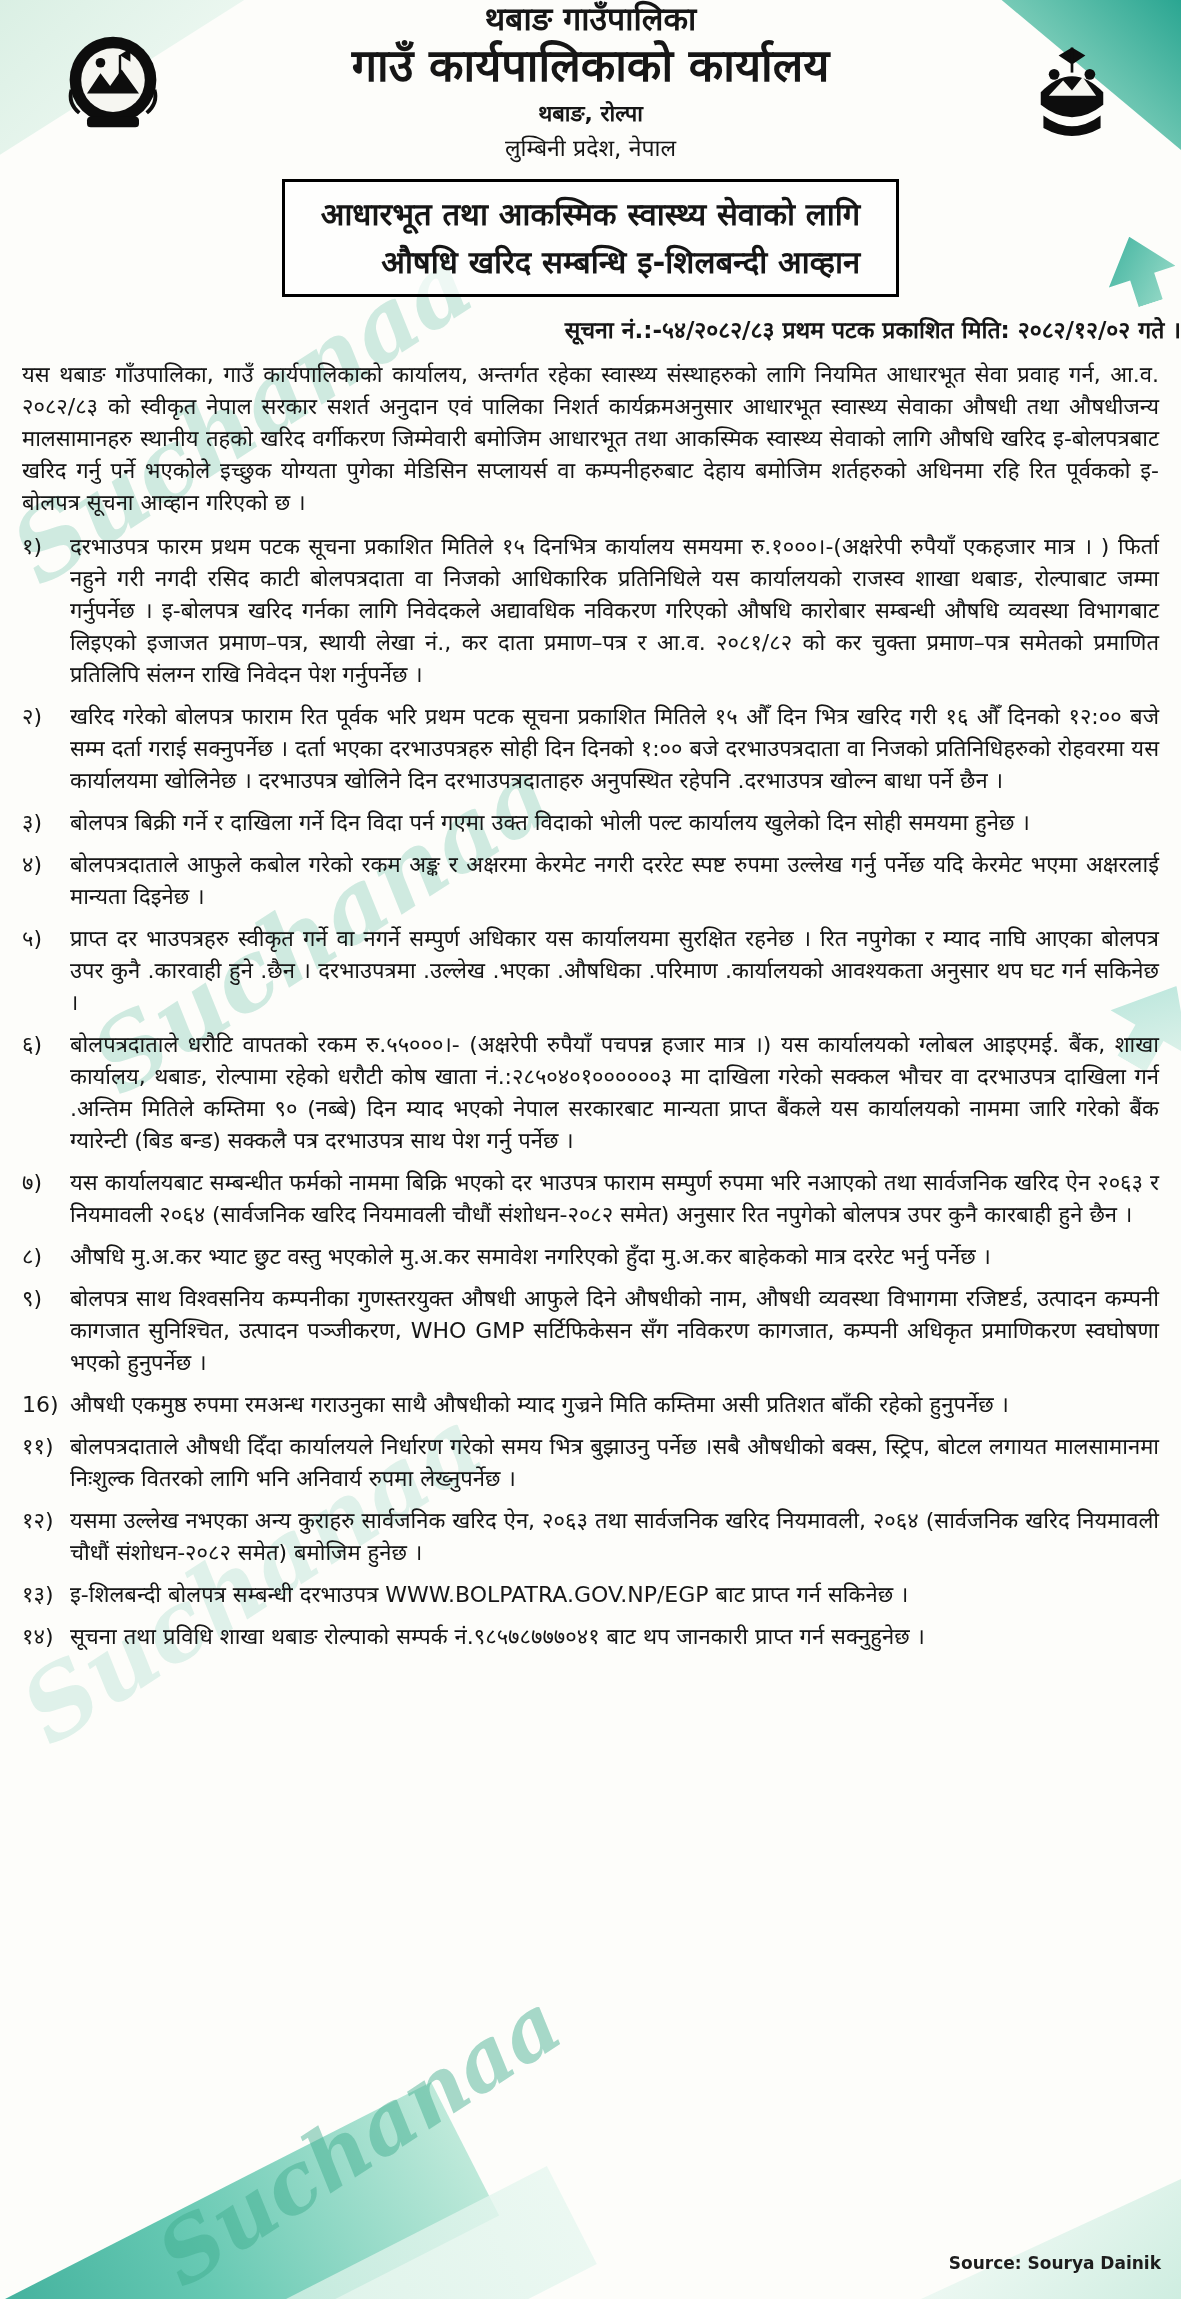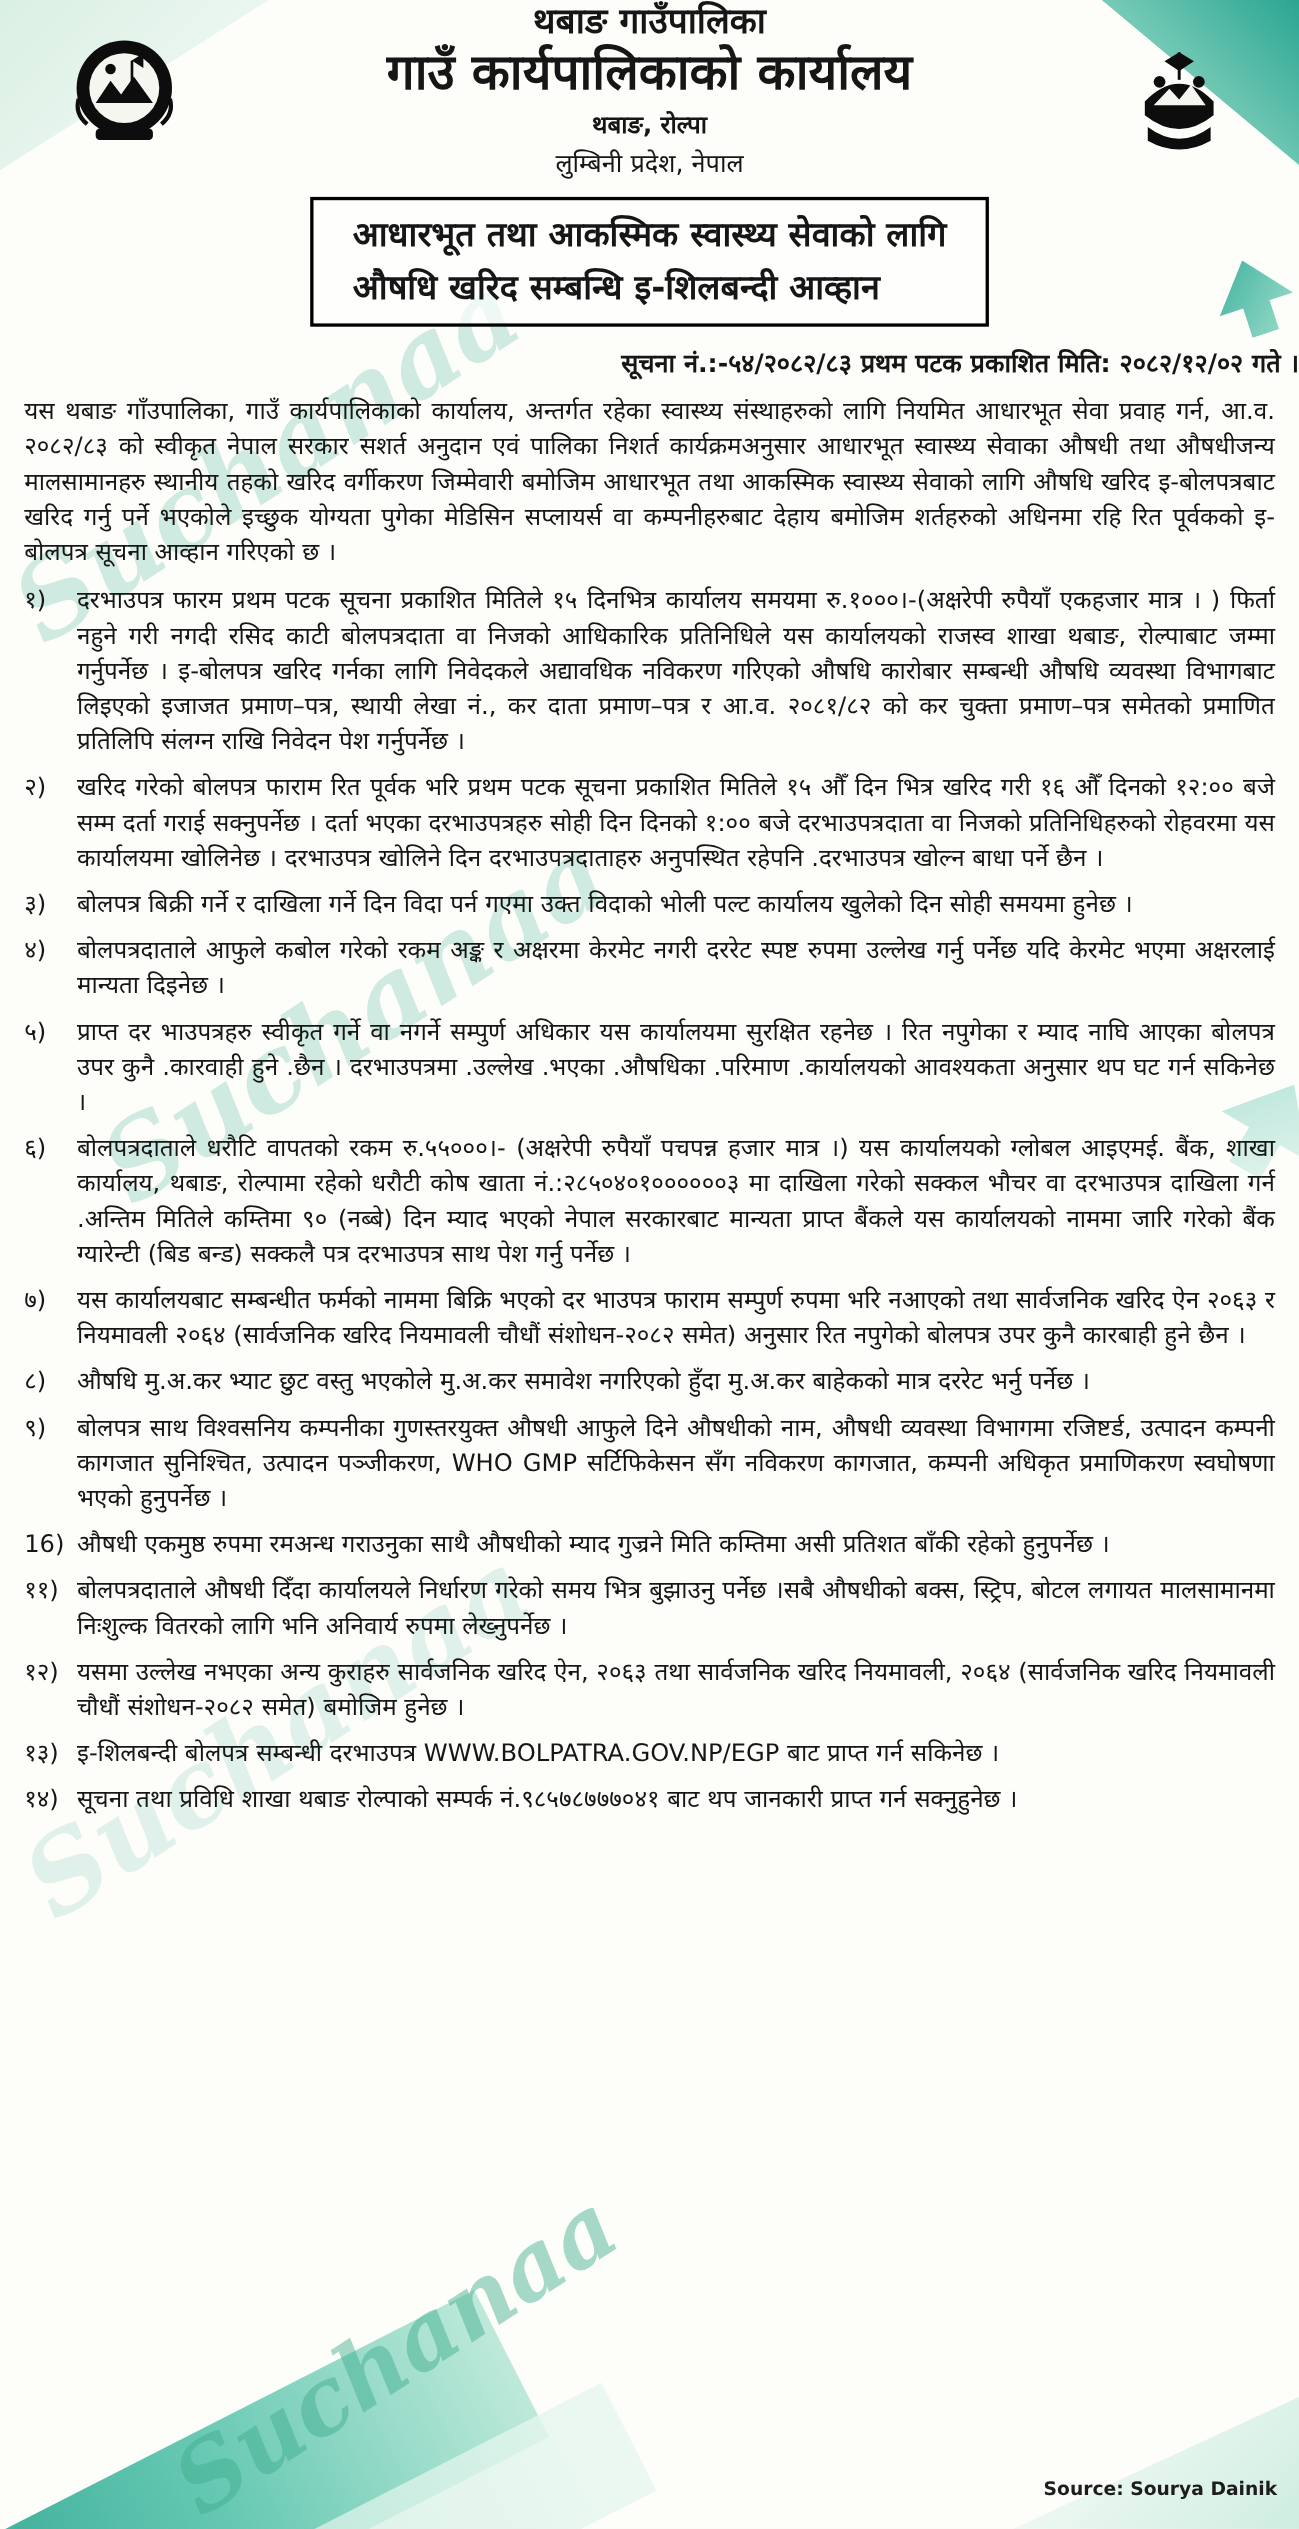--- a/index.html
+++ b/index.html
@@ -86,21 +86,21 @@
   .h-office { font-size: 45px; font-weight: 700; line-height: 1.25; }
   .h-addr   { font-size: 22px; font-weight: 700; margin-top: 2px; }
   .h-prov   { font-size: 23px; margin-top: 4px; }
 
   .title-box {
     border: 3px solid #000;
     margin: 16px auto 10px;
     padding: 8px 36px;
     width: max-content;
     max-width: 940px;
-    text-align: left;
+    text-align: right;
     font-size: 31px;
     font-weight: 700;
     line-height: 1.55;
     background: rgba(255,255,255,0.65);
   }
   .notice-meta {
     text-align: right;
     font-size: 23px;
     font-weight: 700;
     margin: 16px 0 14px;

